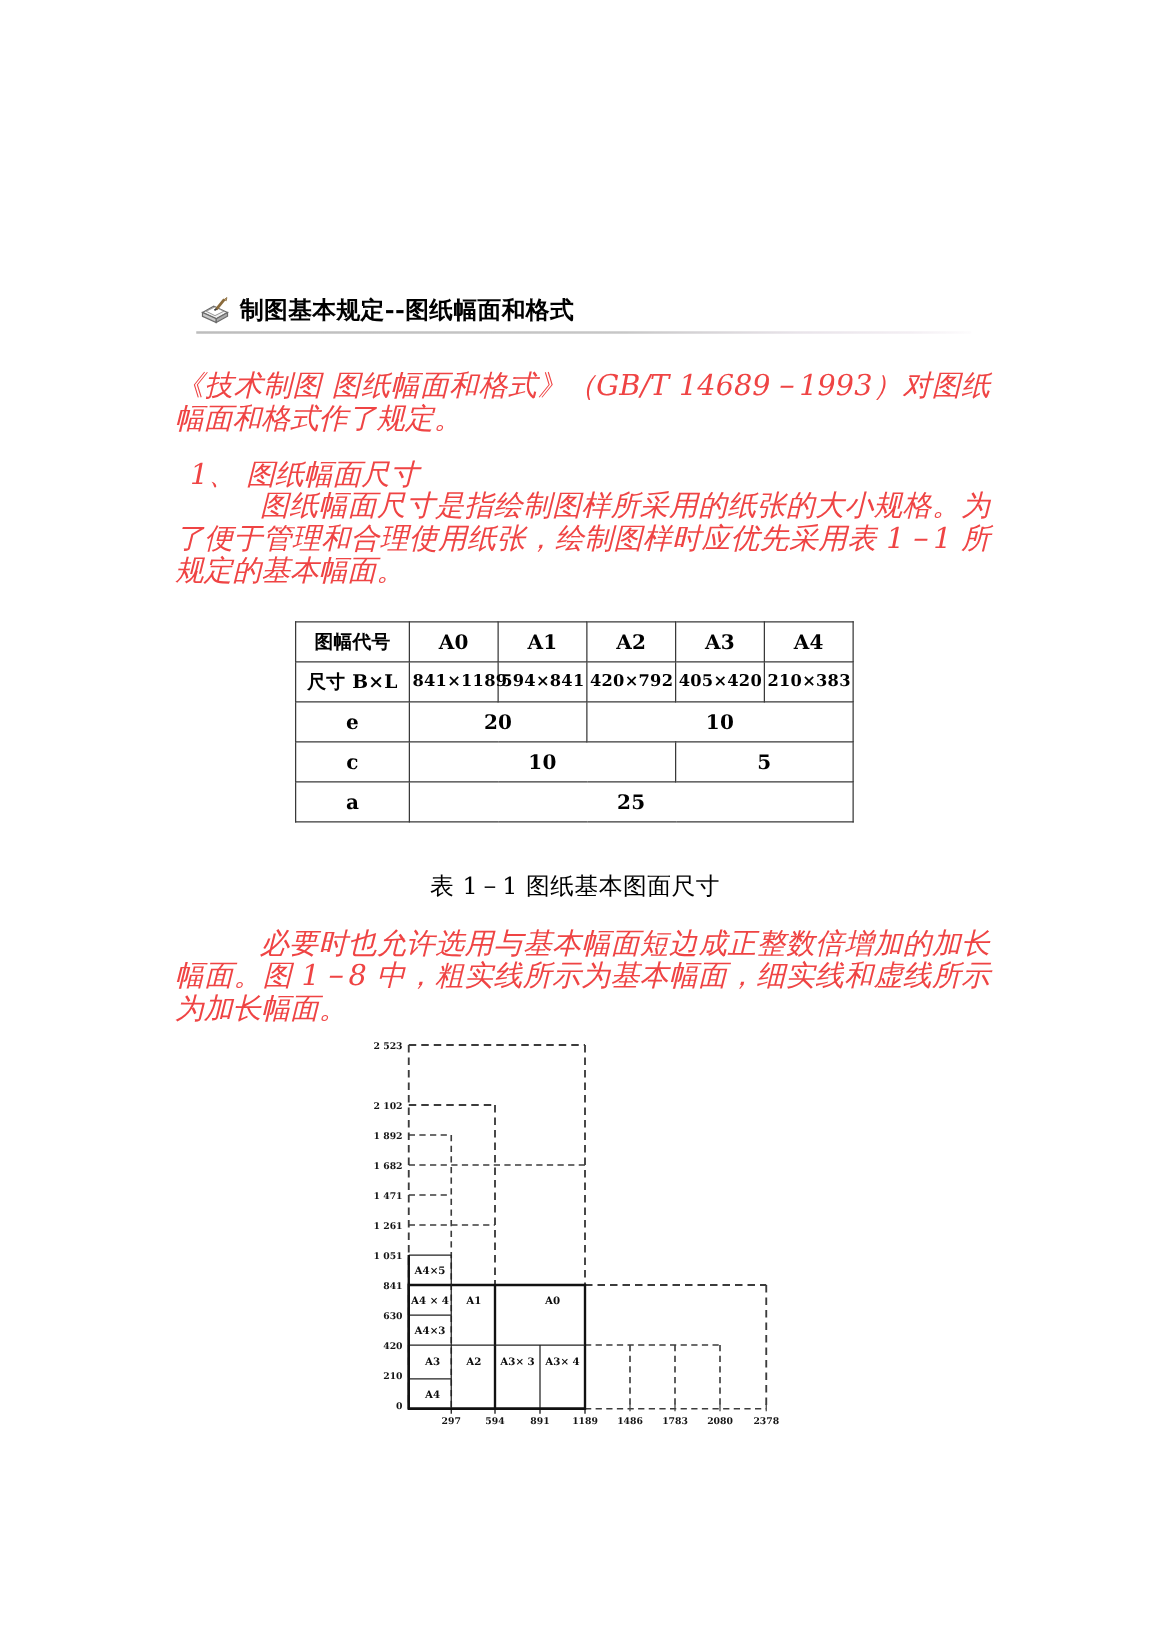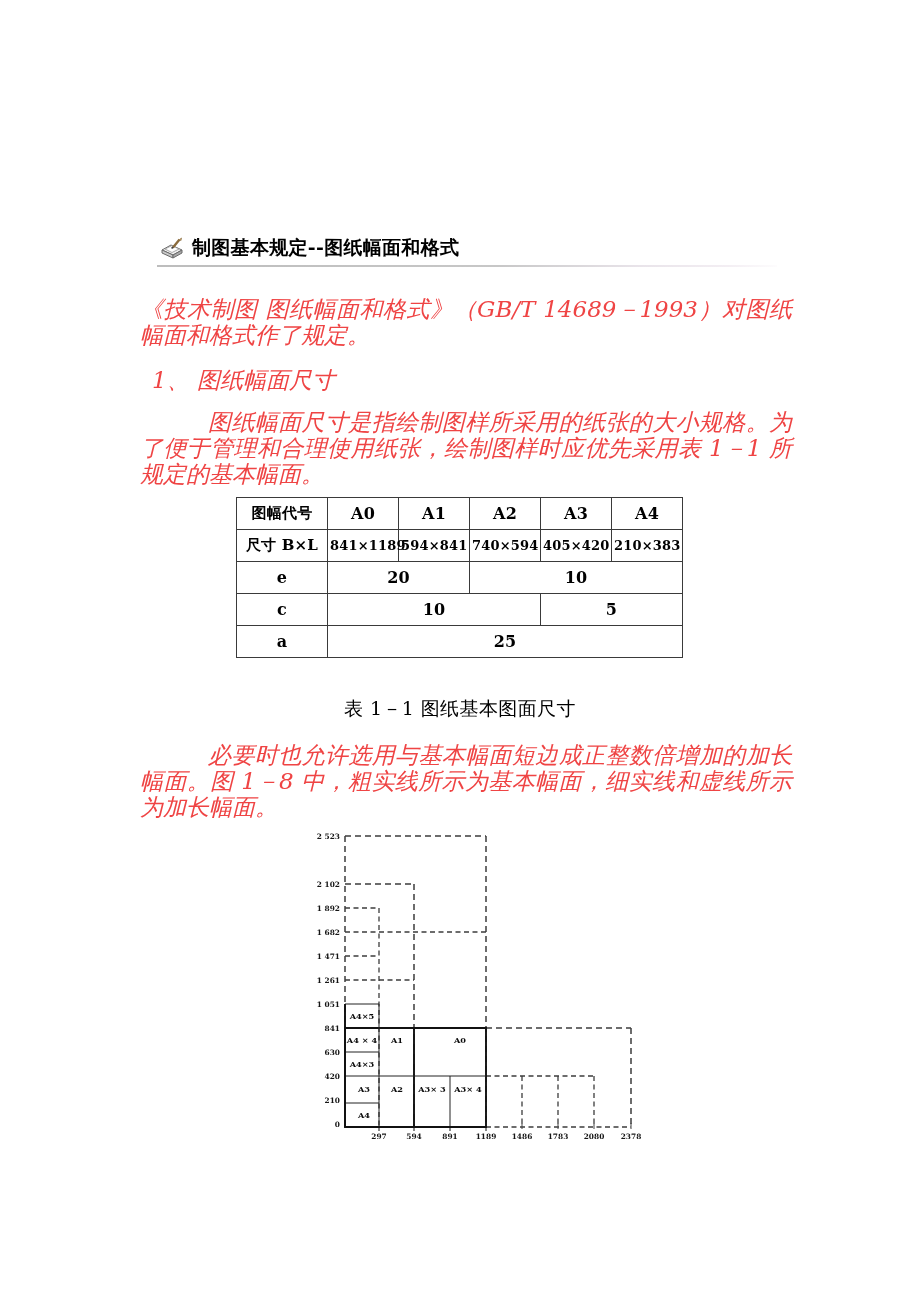--- a/index.html
+++ b/index.html
@@ -74,21 +74,21 @@
   .para {
     position: absolute;
     font-size: 23px;
     line-height: 26px;
     color: #ef4444;
     font-family: "DejaVu Serif", "Liberation Serif", serif;
     font-style: italic;
   }
   .p1 { top: 296px; left: 140px; width: 652px; text-align: justify; }
   .p2 { top: 367px; left: 152px; width: 652px; }
-  .p3 { top: 409px; left: 140px; width: 652px; text-align: justify; text-indent: 68px; }
+  .p3 { top: 392px; left: 140px; width: 652px; text-align: justify; text-indent: 68px; }
   .p4 { top: 742px; left: 140px; width: 652px; text-align: justify; text-indent: 68px; }
 
   .fig-caption {
     position: absolute;
     top: 696px;
     left: 0;
     width: 920px;
     text-align: center;
     font-size: 19px;
     font-family: "DejaVu Serif", "Liberation Serif", serif;
@@ -124,21 +124,21 @@
   .size-table td.big {
     font-size: 16px;
   }
   .col-label { width: 91px; }
   .col-d { width: 71px; }
 
   
   .figure-wrap {
     position: absolute;
     top: 824px;
-    left: 290px;
+    left: 272px;
     width: 366px;
     height: 320px;
   }
   .figure-wrap svg { display: block; }
 
   .axis-text {
     font-family: "DejaVu Serif", "Liberation Serif", serif;
     font-size: 7.4px;
     fill: #151515;
     font-weight: 700;
@@ -192,21 +192,21 @@
         <td class="big">A0</td>
         <td class="big">A1</td>
         <td class="big">A2</td>
         <td class="big">A3</td>
         <td class="big">A4</td>
       </tr>
       <tr>
         <td class="lbl">尺寸 B×L</td>
         <td class="dim">841×1189</td>
         <td class="dim">594×841</td>
-        <td class="dim">740×594</td>
+        <td class="dim">420×792</td>
         <td class="dim">405×420</td>
         <td class="dim">210×383</td>
       </tr>
       <tr>
         <td class="big">e</td>
         <td class="big" colspan="2">20</td>
         <td class="big" colspan="3">10</td>
       </tr>
       <tr>
         <td class="big">c</td>

